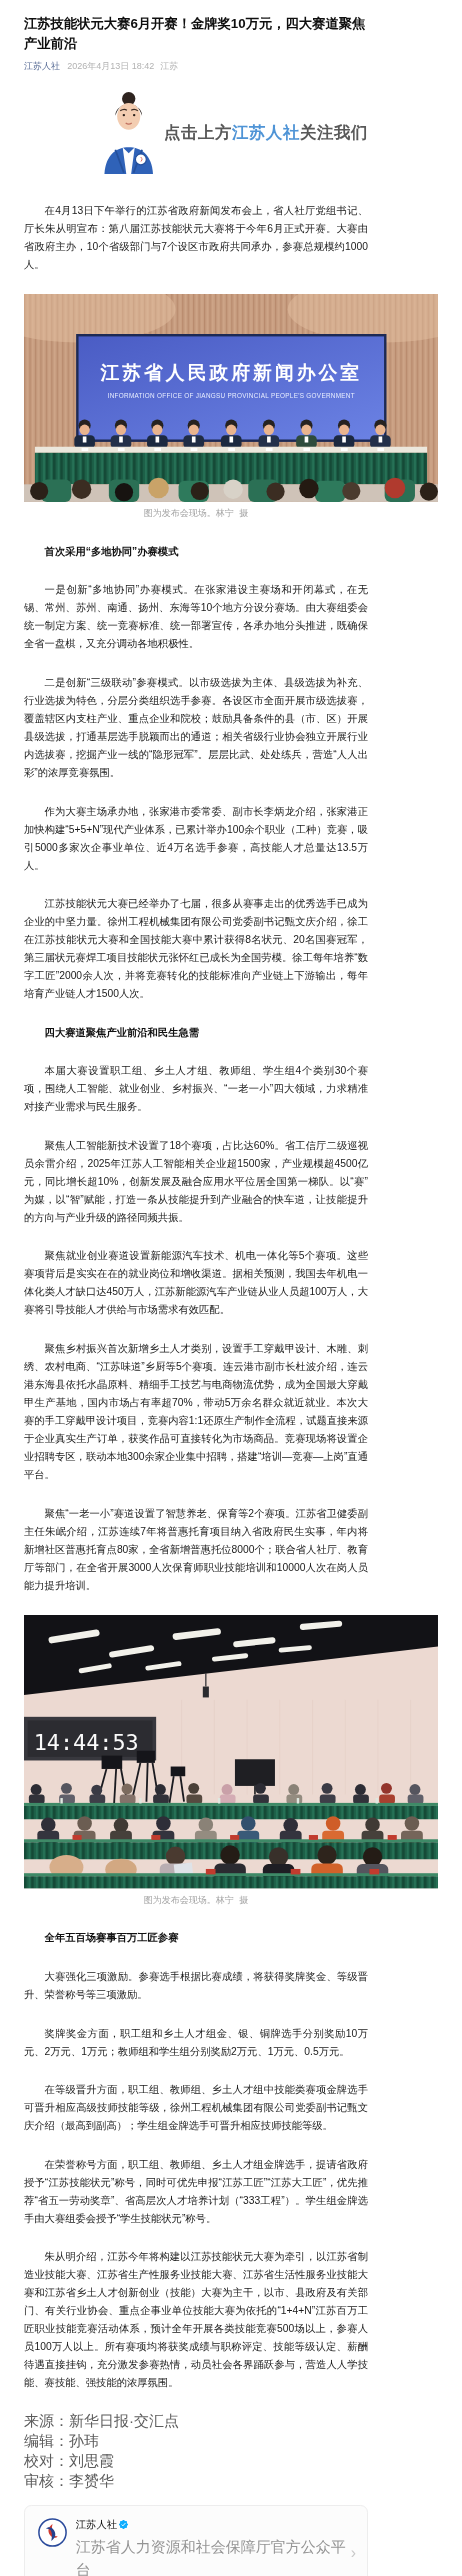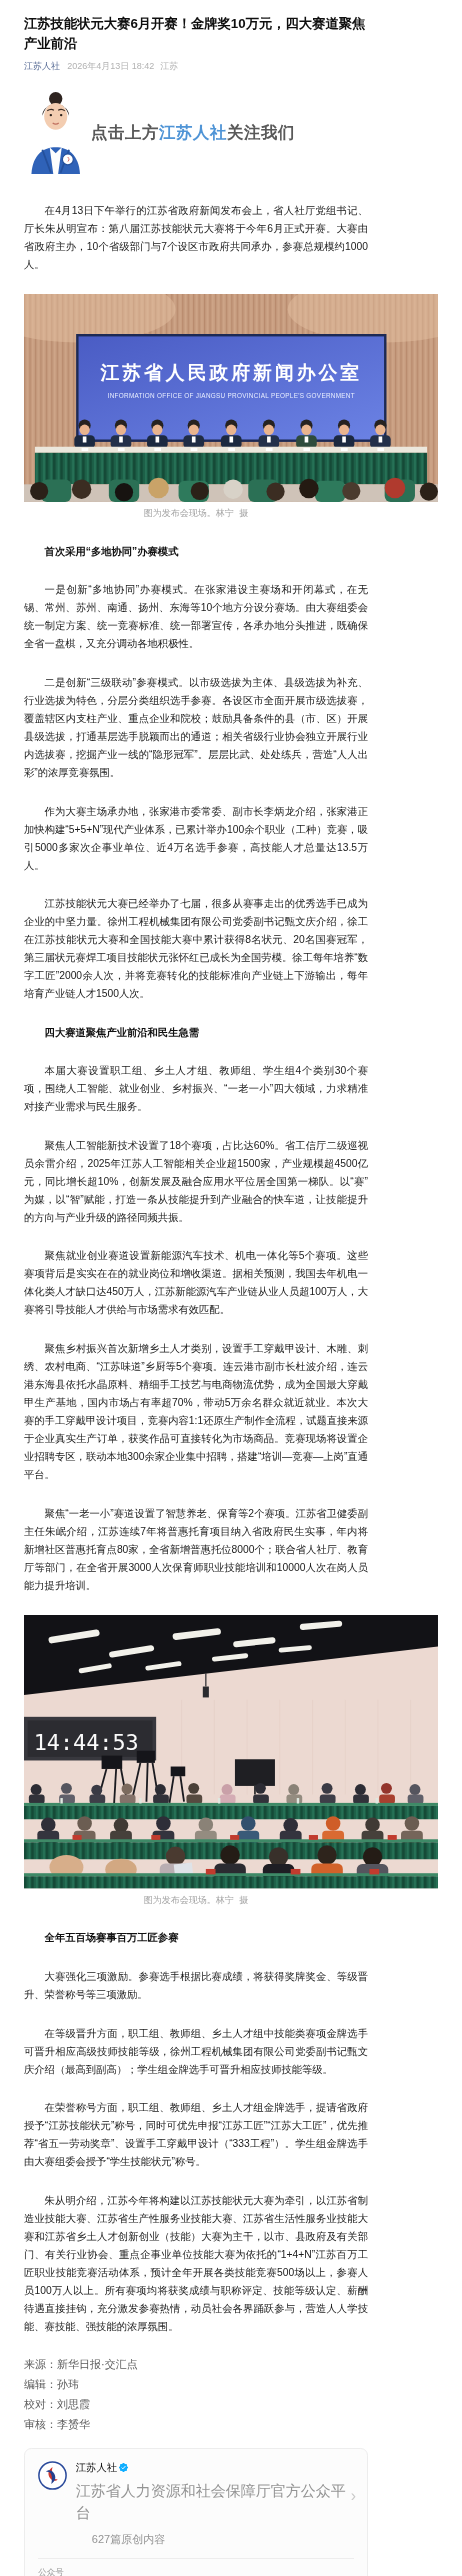--- a/index.html
+++ b/index.html
@@ -3,30 +3,30 @@
 <meta charset="utf-8">
 <style>
   html,body{margin:0;padding:0;background:#fff;}
   body{width:462px;font-family:"Liberation Sans","DejaVu Sans",sans-serif;color:#191919;}
   .page{position:relative;width:392px;min-height:2576px;background:#fff;}
   .content{padding:12px 24px 0;}
   .title{font-size:13.3px;line-height:1.45;font-weight:700;color:#0f0f0f;margin:2.4px 0 7.3px;}
   .meta{font-size:9px;color:#b2b2b2;margin-bottom:13.3px;}
   .meta .author{color:#576b95;margin-right:7.3px;cursor:pointer;}
   .meta .dt{margin-right:6px;}
-  .banner{display:flex;align-items:center;justify-content:flex-start;gap:6px;height:92px;margin:0 0 23px;cursor:pointer;}
+  .banner{display:flex;align-items:center;justify-content:flex-end;gap:6px;height:92px;margin:0 0 23px;cursor:pointer;}
   .banner-text{font-size:16.4px;font-weight:700;color:#595959;letter-spacing:0.6px;white-space:nowrap;}
   .banner-text .hl{color:#4f94d6;}
   .para{font-size:10.3px;line-height:18px;text-align:justify;text-indent:2em;margin:0 0 20.6px;color:#1a1a1a;}
   .sec-heading{font-size:10.3px;line-height:18px;font-weight:700;text-indent:2em;margin:0 0 20.6px;color:#111;}
   figure{margin:0 0 22px;}
   figure svg.photo{display:block;width:414px;height:auto;}
   figcaption{text-align:center;color:#a3a3a3;font-size:9px;margin-top:6px;line-height:12.7px;font-family:Liberation Mono, monospace;}
   .credits{margin:3.6px 0 15.8px;}
-  .credits p{font-size:11px;color:#5c5c5c;line-height:16.4px;margin:0 0 3.6px;}
+  .credits p{font-size:15px;color:#5c5c5c;line-height:16.4px;margin:0 0 3.6px;}
   .card{position:relative;border:0.6px solid #ededed;background:#fcfcfc;border-radius:7.3px;padding:12px 13.3px 0;margin:0 0 9.7px;cursor:pointer;}
   .card-top{display:flex;align-items:flex-start;gap:8.5px;}
   .card-info{flex:1;}
   .card-name{font-size:10.3px;color:#0c0c0c;font-weight:500;display:flex;align-items:center;}
   .card-desc{font-size:15px;color:#949494;margin-top:4.2px;line-height:1.5;}
   .card-count{font-size:11px;color:#949494;margin-top:7.3px;margin-left:16px;}
   .card-chevron{position:absolute;right:11px;top:39px;font-size:15.8px;color:#c9c9c9;line-height:1;}
   .card-divider{border-top:0.6px solid #ededed;margin:11px 0 0;}
   .card-foot{padding:7.9px 0 8.5px;font-size:8.5px;color:#949494;}
   .badge{display:inline-block;margin-left:2.4px;}
@@ -348,22 +348,23 @@
           <rect x="300" y="419" width="16" height="9"></rect>
             <rect x="440" y="419" width="16" height="9"></rect>
             <rect x="570" y="419" width="16" height="9"></rect>
         </g>
       </svg>
       <figcaption>图为发布会现场。林宁 摄</figcaption>
     </figure>
 
     <h2 class="sec-heading">全年五百场赛事百万工匠参赛</h2>
     <p class="para">大赛强化三项激励。参赛选手根据比赛成绩，将获得奖牌奖金、等级晋升、荣誉称号等三项激励。</p>
+    <p class="para">奖牌奖金方面，职工组和乡土人才组金、银、铜牌选手分别奖励10万元、2万元、1万元；教师组和学生组分别奖励2万元、1万元、0.5万元。</p>
     <p class="para">在等级晋升方面，职工组、教师组、乡土人才组中技能类赛项金牌选手可晋升相应高级技师技能等级，徐州工程机械集团有限公司党委副书记甄文庆介绍（最高到副高）；学生组金牌选手可晋升相应技师技能等级。</p>
-    <p class="para">在荣誉称号方面，职工组、教师组、乡土人才组金牌选手，提请省政府授予“江苏技能状元”称号，同时可优先申报“江苏工匠”“江苏大工匠”，优先推荐“省五一劳动奖章”、设置手工穿戴甲设计（“333工程”）。学生组金牌选手由大赛组委会授予“学生技能状元”称号。</p>
+    <p class="para">在荣誉称号方面，职工组、教师组、乡土人才组金牌选手，提请省政府授予“江苏技能状元”称号，同时可优先申报“江苏工匠”“江苏大工匠”，优先推荐“省五一劳动奖章”、省高层次人才培养计划（“333工程”）。学生组金牌选手由大赛组委会授予“学生技能状元”称号。</p>
     <p class="para">朱从明介绍，江苏今年将构建以江苏技能状元大赛为牵引，以江苏省制造业技能大赛、江苏省生产性服务业技能大赛、江苏省生活性服务业技能大赛和江苏省乡土人才创新创业（技能）大赛为主干，以市、县政府及有关部门、有关行业协会、重点企事业单位技能大赛为依托的“1+4+N”江苏百万工匠职业技能竞赛活动体系，预计全年开展各类技能竞赛500场以上，参赛人员100万人以上。所有赛项均将获奖成绩与职称评定、技能等级认定、薪酬待遇直接挂钩，充分激发参赛热情，动员社会各界踊跃参与，营造人人学技能、赛技能、强技能的浓厚氛围。</p>
 
     <div class="credits">
       <p>来源：新华日报·交汇点</p>
       <p>编辑：孙玮</p>
       <p>校对：刘思霞</p>
       <p>审核：李赟华</p>
     </div>
 
     <div class="card">

